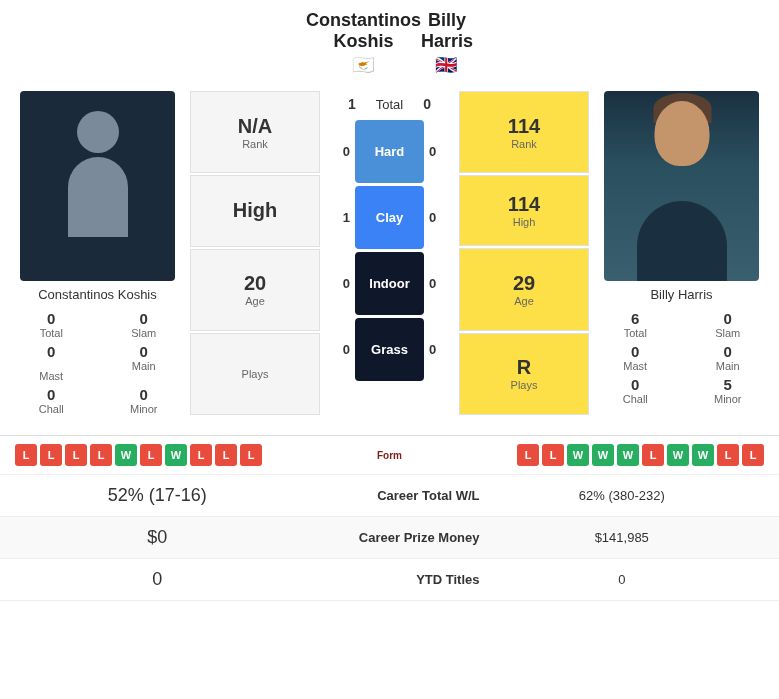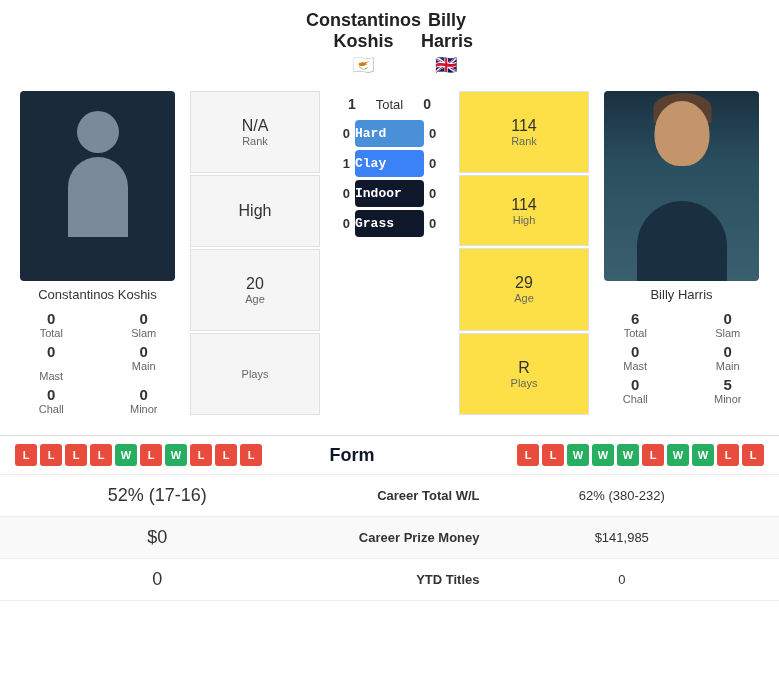--- a/index.html
+++ b/index.html
@@ -119,22 +119,22 @@
       padding: 8px 5px;
       text-align: center;
       flex: 1;
       display: flex;
       flex-direction: column;
       justify-content: center;
       align-items: center;
     }
 
     .middle-stat-value {
-      font-size: 16px;
-      font-weight: normal;
+      font-size: 20px;
+      font-weight: bold;
       color: #333;
     }
 
     .middle-stat-label {
       font-size: 11px;
       color: #666;
     }
 
     
     .center-compare {
@@ -161,27 +161,26 @@
     .compare-right-val {
       width: 25px;
       text-align: left;
       font-size: 13px;
       color: #333;
       font-weight: bold;
     }
 
     .compare-btn {
       flex: 1;
-      text-align: left;
-      padding: 6px 0;
+      text-align: center;
+      padding: 24px 0;
       border-radius: 4px;
       color: #fff;
       font-size: 13px;
       font-weight: bold;
-      font-family: Liberation Mono, monospace;
     }
 
     .btn-hard { background: #4a90d9; }
     .btn-clay { background: #3b82f6; }
     .btn-indoor { background: #0f172a; }
     .btn-grass { background: #0f172a; }
 
     .total-row {
       display: flex;
       align-items: center;
@@ -301,24 +300,24 @@
     }
 
     .form-left {
       flex: 1;
       display: flex;
       gap: 3px;
     }
 
     .form-label {
       width: 120px;
-      text-align: left;
-      font-weight: bold;
-      font-size: 18px;
-      color: #0f172a;
+      text-align: center;
+      font-weight: bold;
+      font-size: 10px;
+      color: #7f1d1d;
       flex-shrink: 0;
     }
 
     .form-right {
       flex: 1;
       display: flex;
       gap: 3px;
       justify-content: flex-end;
     }
 

